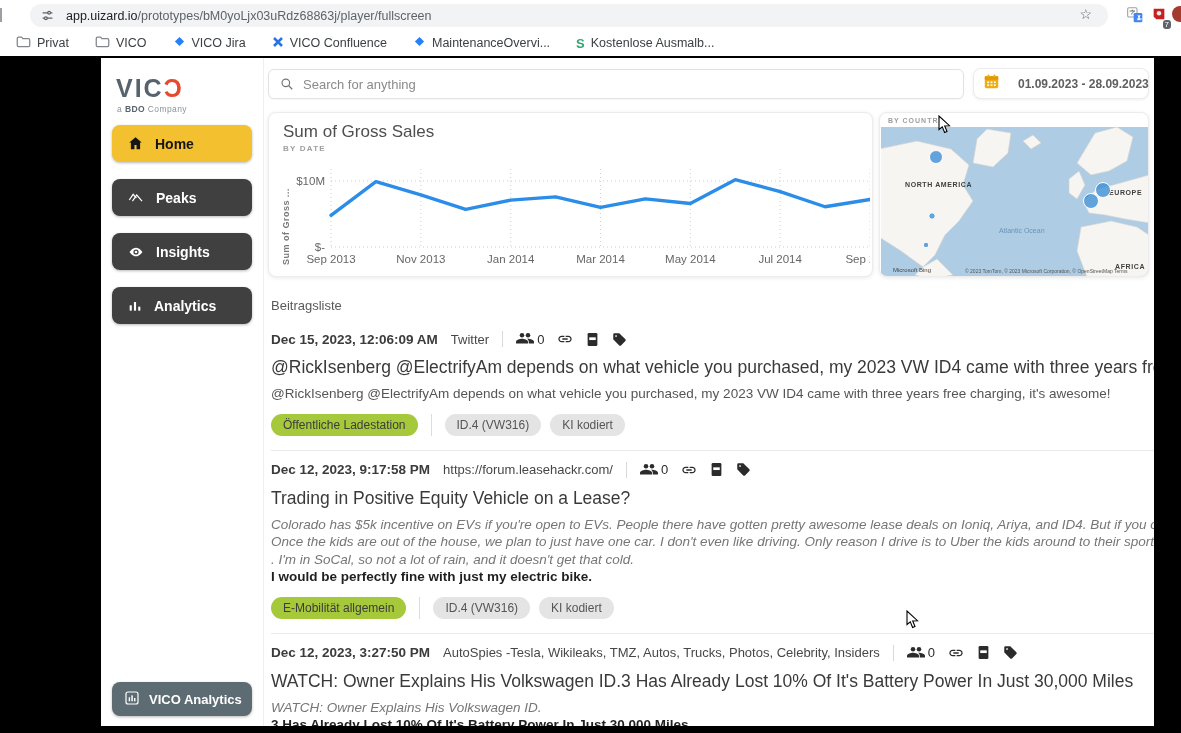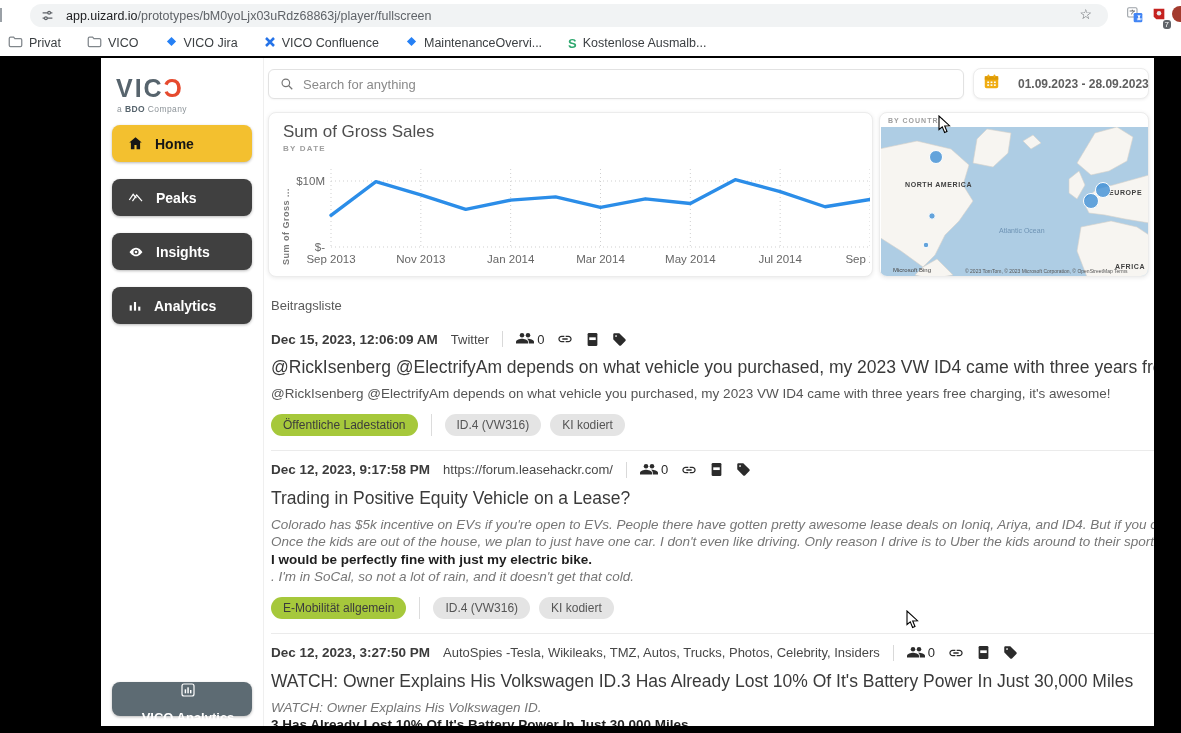--- a/index.html
+++ b/index.html
@@ -12,37 +12,37 @@
   .omnibox { position:absolute; left:30px; top:4px; width:1078px; height:23px; background:#f1f3f4; border-radius:12px; display:flex; align-items:center; }
   .tune-ic { margin-left:11px; display:flex; }
   .url { margin-left:12px; font-size:12.5px; color:#202124; white-space:nowrap; }
   .url .path { color:#5f6368; }
   .star { position:absolute; right:16px; top:2px; font-size:14px; color:#5f6368; }
   .tb-ic { position:absolute; top:7px; }
   .ext-badge { position:absolute; right:-4px; bottom:-3px; background:#5f6368; color:#fff; font-size:8px; border-radius:3px; padding:0 2px; line-height:9px; }
   .left-sliver { position:absolute; left:0; top:8px; width:2px; height:14px; background:#9aa0a6; }
   .partial-avatar { position:absolute; left:1172px; top:6px; width:16px; height:16px; border-radius:50%; background:#a33b2e; }
 
-  .bookmarks { position:absolute; left:0; top:30px; width:1181px; height:26px; background:#ffffff; display:flex; align-items:center; gap:26px; padding-left:8px; }
+  .bookmarks { position:absolute; left:0; top:30px; width:1181px; height:26px; background:#ffffff; display:flex; align-items:center; gap:26px; padding-left:16px; }
   .bm-item { display:flex; align-items:center; gap:6px; font-size:12.5px; color:#3c4043; white-space:nowrap; }
   .bm-s { font-weight:bold; color:#2fa86f; font-size:13px; }
 
   
   .stage { position:absolute; left:0; top:56px; width:1181px; height:677px; background:#000; }
   .app { position:absolute; left:101px; top:2px; width:1053px; height:668px; background:#fff; overflow:hidden; }
 
   
   .sidebar { position:absolute; left:0; top:0; width:163px; height:668px; background:#fff; border-right:1px solid #efefef; }
   .logo { position:absolute; left:15px; top:16px; font-size:25px; font-weight:bold; letter-spacing:2px; color:#57646d; }
   .logo .accent { color:#e64a2e; }
   .tagline { position:absolute; left:16px; top:46px; font-size:8.5px; color:#8d9499; letter-spacing:.4px; }
   .tagline b { color:#57646d; }
   .side-btn { position:absolute; left:11px; width:140px; height:37px; border-radius:8px; border:none; display:flex; align-items:center; gap:11px; padding-left:15px; font-family:inherit; font-size:14px; font-weight:600; cursor:pointer; background:#404040; color:#fff; box-shadow:0 1px 3px rgba(0,0,0,.28); }
   .side-btn.active { background:#f3c02f; color:#161616;text-align:center; }
-  .footer-btn { position:absolute; left:11px; top:624px; width:140px; height:34px; border-radius:8px; border:none; background:#5d6b73; color:#fff; display:flex; align-items:center; gap:9px; padding-left:12px; font-family:inherit; font-size:13px; font-weight:600; cursor:pointer; box-shadow:0 1px 3px rgba(0,0,0,.28);flex-direction:column; }
+  .footer-btn { position:absolute; left:11px; top:624px; width:140px; height:34px; border-radius:8px; border:none; background:#5d6b73; color:#fff; display:flex; align-items:center; gap:9px; padding-left:12px; font-family:inherit; font-size:13px; font-weight:600; cursor:pointer; box-shadow:0 1px 3px rgba(0,0,0,.28); }
 
   
   .search { position:absolute; left:167px; top:11px; width:696px; height:30px; background:#fff; border:1px solid #e2e2e2; border-radius:6px; display:flex; align-items:center; box-shadow:0 1px 2px rgba(0,0,0,.04); }
   .search input { border:none; outline:none; flex:1; font-family:inherit; font-size:13px; color:#444; margin-left:9px; background:transparent; }
   .search input::placeholder { color:#8a8a8a; }
   .search .mag { margin-left:11px; display:flex; }
   .datepill { position:absolute; left:872px; top:10px; width:176px; height:31px; background:#fff; border:1px solid #ececec; border-radius:8px; display:flex; align-items:center; gap:18px; padding-left:9px; box-shadow:0 1px 3px rgba(0,0,0,.07); cursor:pointer; }
   .datepill .dtext { font-size:12px; color:#5f5f5f; font-weight:600; white-space:nowrap; }
   .chev { width:0; height:0; border-left:4px solid transparent; border-right:4px solid transparent; border-top:5px solid #9a9a9a; margin-left:2px; }
 
@@ -386,22 +386,22 @@
                   <svg width="15" height="15" viewBox="0 0 24 24" fill="currentColor">
                     <path d="M21.4 11.6l-9-9C12 2.2 11.5 2 11 2H4c-1.1 0-2 .9-2 2v7c0 .5.2 1 .6 1.4l9 9c.8.8 2 .8 2.8 0l7-7c.8-.8.8-2 0-2.8zM6.5 8C5.7 8 5 7.3 5 6.5S5.7 5 6.5 5 8 5.7 8 6.5 7.3 8 6.5 8z"></path>
                   </svg>
                 </span>
               </span>
             </div>
             <div class="p-title">Trading in Positive Equity Vehicle on a Lease?</div>
             <div class="p-body">
               <div class="p-line italic">Colorado has $5k incentive on EVs if you're open to EVs. People there have gotten pretty awesome lease deals on Ioniq, Ariya, and ID4. But if you can get by with one car, th</div>
               <div class="p-line italic">Once the kids are out of the house, we plan to just have one car. I don't even like driving. Only reason I drive is to Uber the kids around to their sports.</div>
+              <div class="p-line italic">. I'm in SoCal, so not a lot of rain, and it doesn't get that cold.</div>
               <div class="p-line bold">I would be perfectly fine with just my electric bike.</div>
-              <div class="p-line italic">. I'm in SoCal, so not a lot of rain, and it doesn't get that cold.</div>
             </div>
             <div class="tags">
               <span class="pill green">E-Mobilität allgemein</span>
               <span class="tag-div"></span>
               <span class="pill gray">ID.4 (VW316)</span>
               <span class="pill gray">KI kodiert</span>
             </div>
           </div>
           <div class="post">
             <div class="meta">

